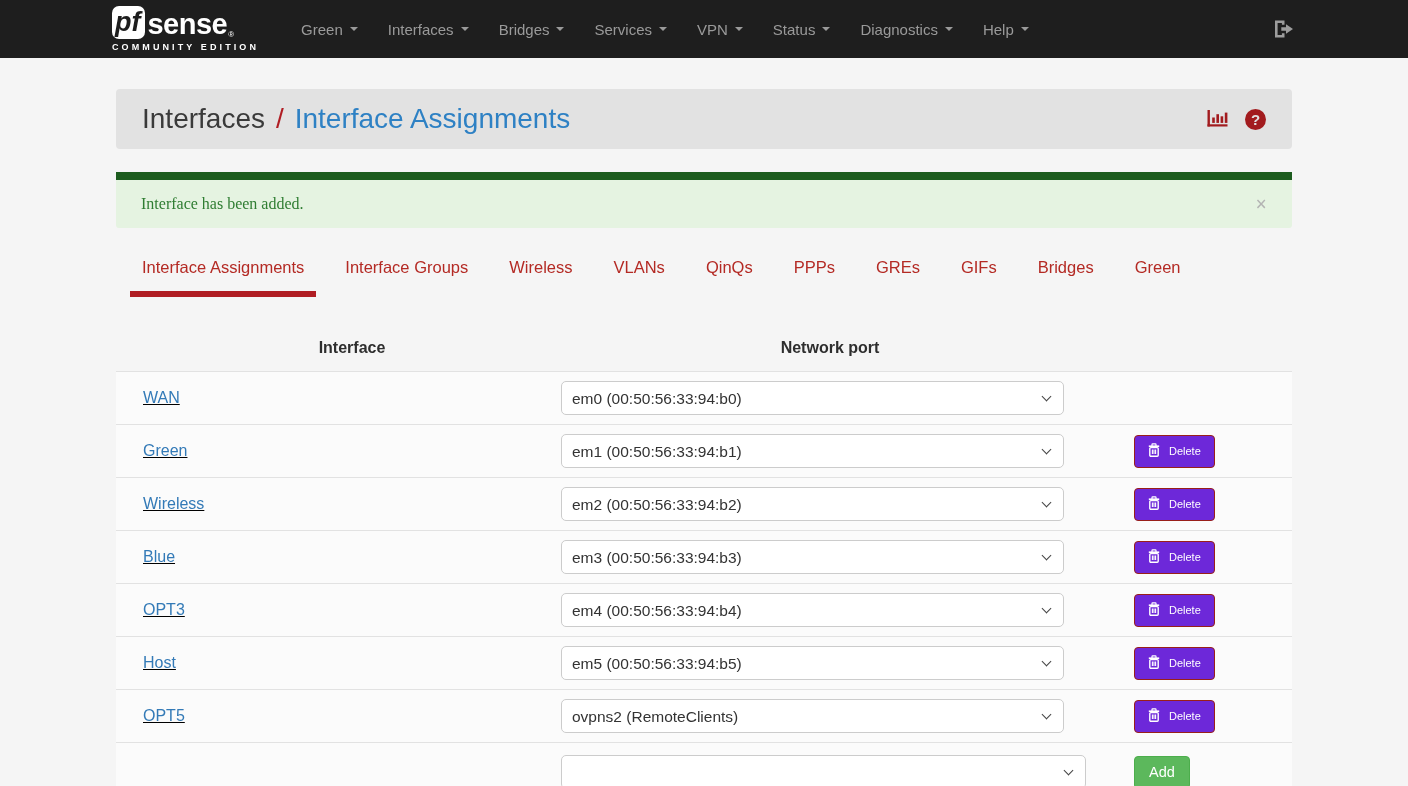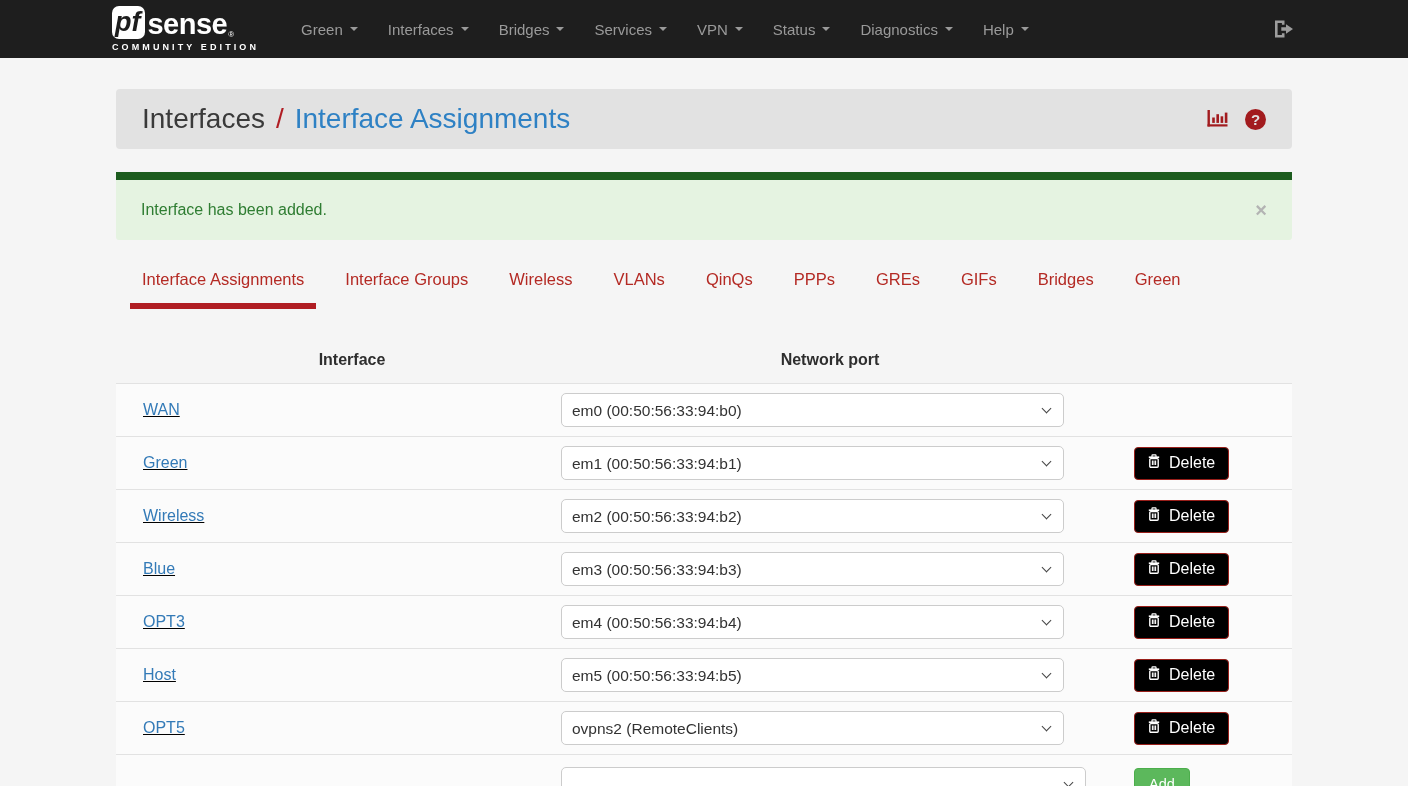--- a/index.html
+++ b/index.html
@@ -59,21 +59,21 @@
   .q-circle {
     width: 21px; height: 21px; border-radius: 50%; background: #a21b1e;
     color: #e2e2e2; font-size: 15px; font-weight: bold;
     display: flex; align-items: center; justify-content: center; cursor: pointer;
   }
 
   
   .alert {
     margin-top: 23px; background: #e5f3e1;
     border-top: 8px solid #1c5c1e; border-radius: 0 0 3px 3px;
-    padding: 20px 25px; display: flex; align-items: center;
+    padding: 14px 25px; display: flex; align-items: center; font-family: Liberation Serif, serif;
   }
   .alert-text { color: #2f7d32; font-size: 16px; }
   .alert-close {
     margin-left: auto; color: #b3b3b3; font-size: 20px; font-weight: bold;
     cursor: pointer; line-height: 1;
   }
 
   
   .tabs {
     list-style: none; margin: 30px 0 0; padding: 0 0 0 14px;
@@ -110,22 +110,22 @@
     font-family: "Liberation Sans", sans-serif; cursor: pointer;
   }
   .chev {
     position: absolute; right: 14px; top: 12px; width: 7px; height: 7px;
     border-right: 1.6px solid #444; border-bottom: 1.6px solid #444;
     transform: rotate(45deg); pointer-events: none;
   }
 
   .btn-delete {
     display: inline-flex; align-items: center; gap: 9px;
-    background: #000000; border: 1px solid #991f1a; border-radius: 4px;
-    color: #ffffff; font-size: 16px; height: 33px; padding: 0 13px;
+    background: #6d28d9; border: 1px solid #991f1a; border-radius: 4px;
+    color: #ffffff; font-size: 11px; height: 33px; padding: 0 13px;
     font-family: "Liberation Sans", sans-serif; cursor: pointer;
   }
   .btn-add {
     display: inline-flex; align-items: center; gap: 7px;
     background: #5cb85c; border: 1px solid #4cae4c; border-radius: 4px;
     color: #ffffff; font-size: 14.5px; height: 33px; padding: 0 14px;
     font-family: "Liberation Sans", sans-serif; cursor: pointer;
   }
   tr.partial-row td { padding-top: 12px; }
   tr.partial-row .port-select { width: 525px; }

